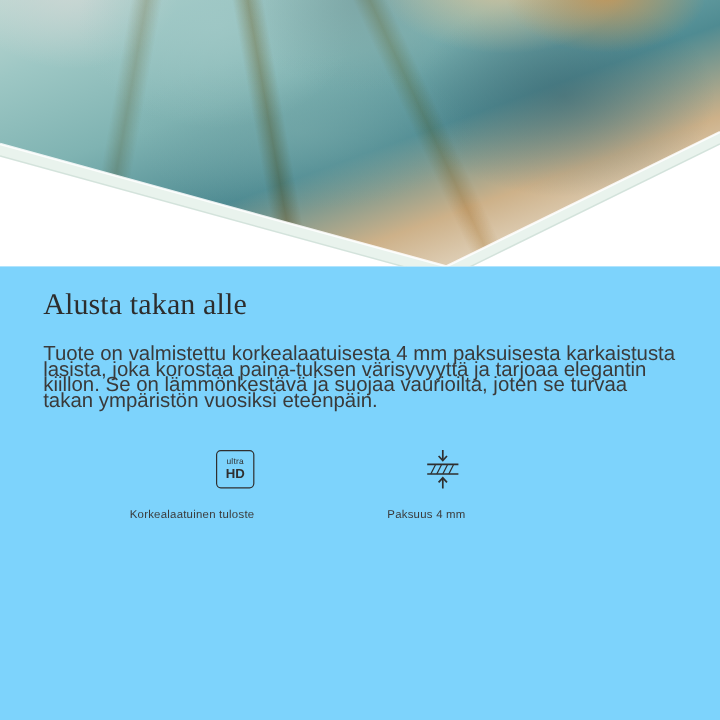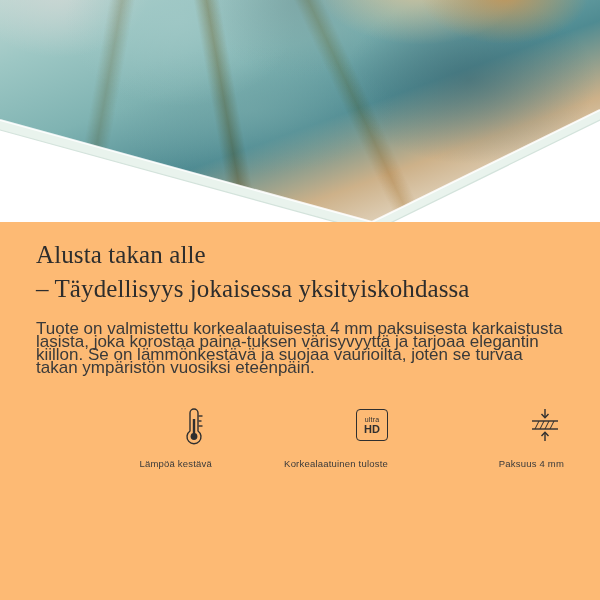--- a/index.html
+++ b/index.html
@@ -10,21 +10,21 @@
     width: 600px;
     height: 600px;
     background: #ffffff;
     font-family: "Liberation Sans", sans-serif;
     overflow: hidden;
   }
   .page {
     position: relative;
     width: 600px;
     height: 600px;
-    background: #fdba74;
+    background: #7dd3fc;
     box-sizing: border-box;
   }
 
   
   .hero {
     position: relative;
     width: 600px;
     height: 222px;
     overflow: hidden;
     background: #ffffff;
@@ -181,40 +181,26 @@
       <polyline points="0,170 372,272 600,160" fill="none" stroke="#cfe0d8" stroke-width="1.2" opacity="0.9"></polyline>
     </svg>
     <span class="sparkle sparkle-1"></span>
     <span class="sparkle sparkle-2"></span>
   </div>
 
   <div class="content">
 
     <h1 class="headline">
       <span>Alusta takan alle</span>
-      <span class="line2">– Täydellisyys jokaisessa yksityiskohdassa</span>
     </h1>
 
     <p class="body-copy">Tuote on valmistettu korkealaatuisesta 4 mm paksuisesta karkaistusta lasista, joka korostaa paina-tuksen värisyvyyttä ja tarjoaa elegantin kiillon. Se on lämmönkestävä ja suojaa vaurioilta, joten se turvaa takan ympäristön vuosiksi eteenpäin.</p>
 
     <div class="features">
 
-      <div class="feature">
-        <div class="feature-icon">
-          <svg width="36" height="44" viewBox="0 0 36 44" fill="none" stroke="#2f2f2f" stroke-width="1.4">
-            <path d="M18 6 a4 4 0 0 1 4 4 v18 a7 7 0 1 1 -8 0 v-18 a4 4 0 0 1 4 -4 z"></path>
-            <circle cx="18" cy="33.5" r="3.4" fill="#2f2f2f" stroke="none"></circle>
-            <rect x="16.8" y="16" width="2.4" height="15" fill="#2f2f2f" stroke="none"></rect>
-            <line x1="22.5" y1="13" x2="26.5" y2="13"></line>
-            <line x1="22.5" y1="18" x2="25.5" y2="18"></line>
-            <line x1="22.5" y1="23" x2="26.5" y2="23"></line>
-          </svg>
-        </div>
-        <div class="feature-label">Lämpöä kestävä</div>
-      </div>
 
       <div class="feature">
         <div class="feature-icon">
           <div class="ultrahd-box">
             <span class="u1">ultra</span>
             <span class="u2">HD</span>
           </div>
         </div>
         <div class="feature-label">Korkealaatuinen tuloste</div>
       </div>

